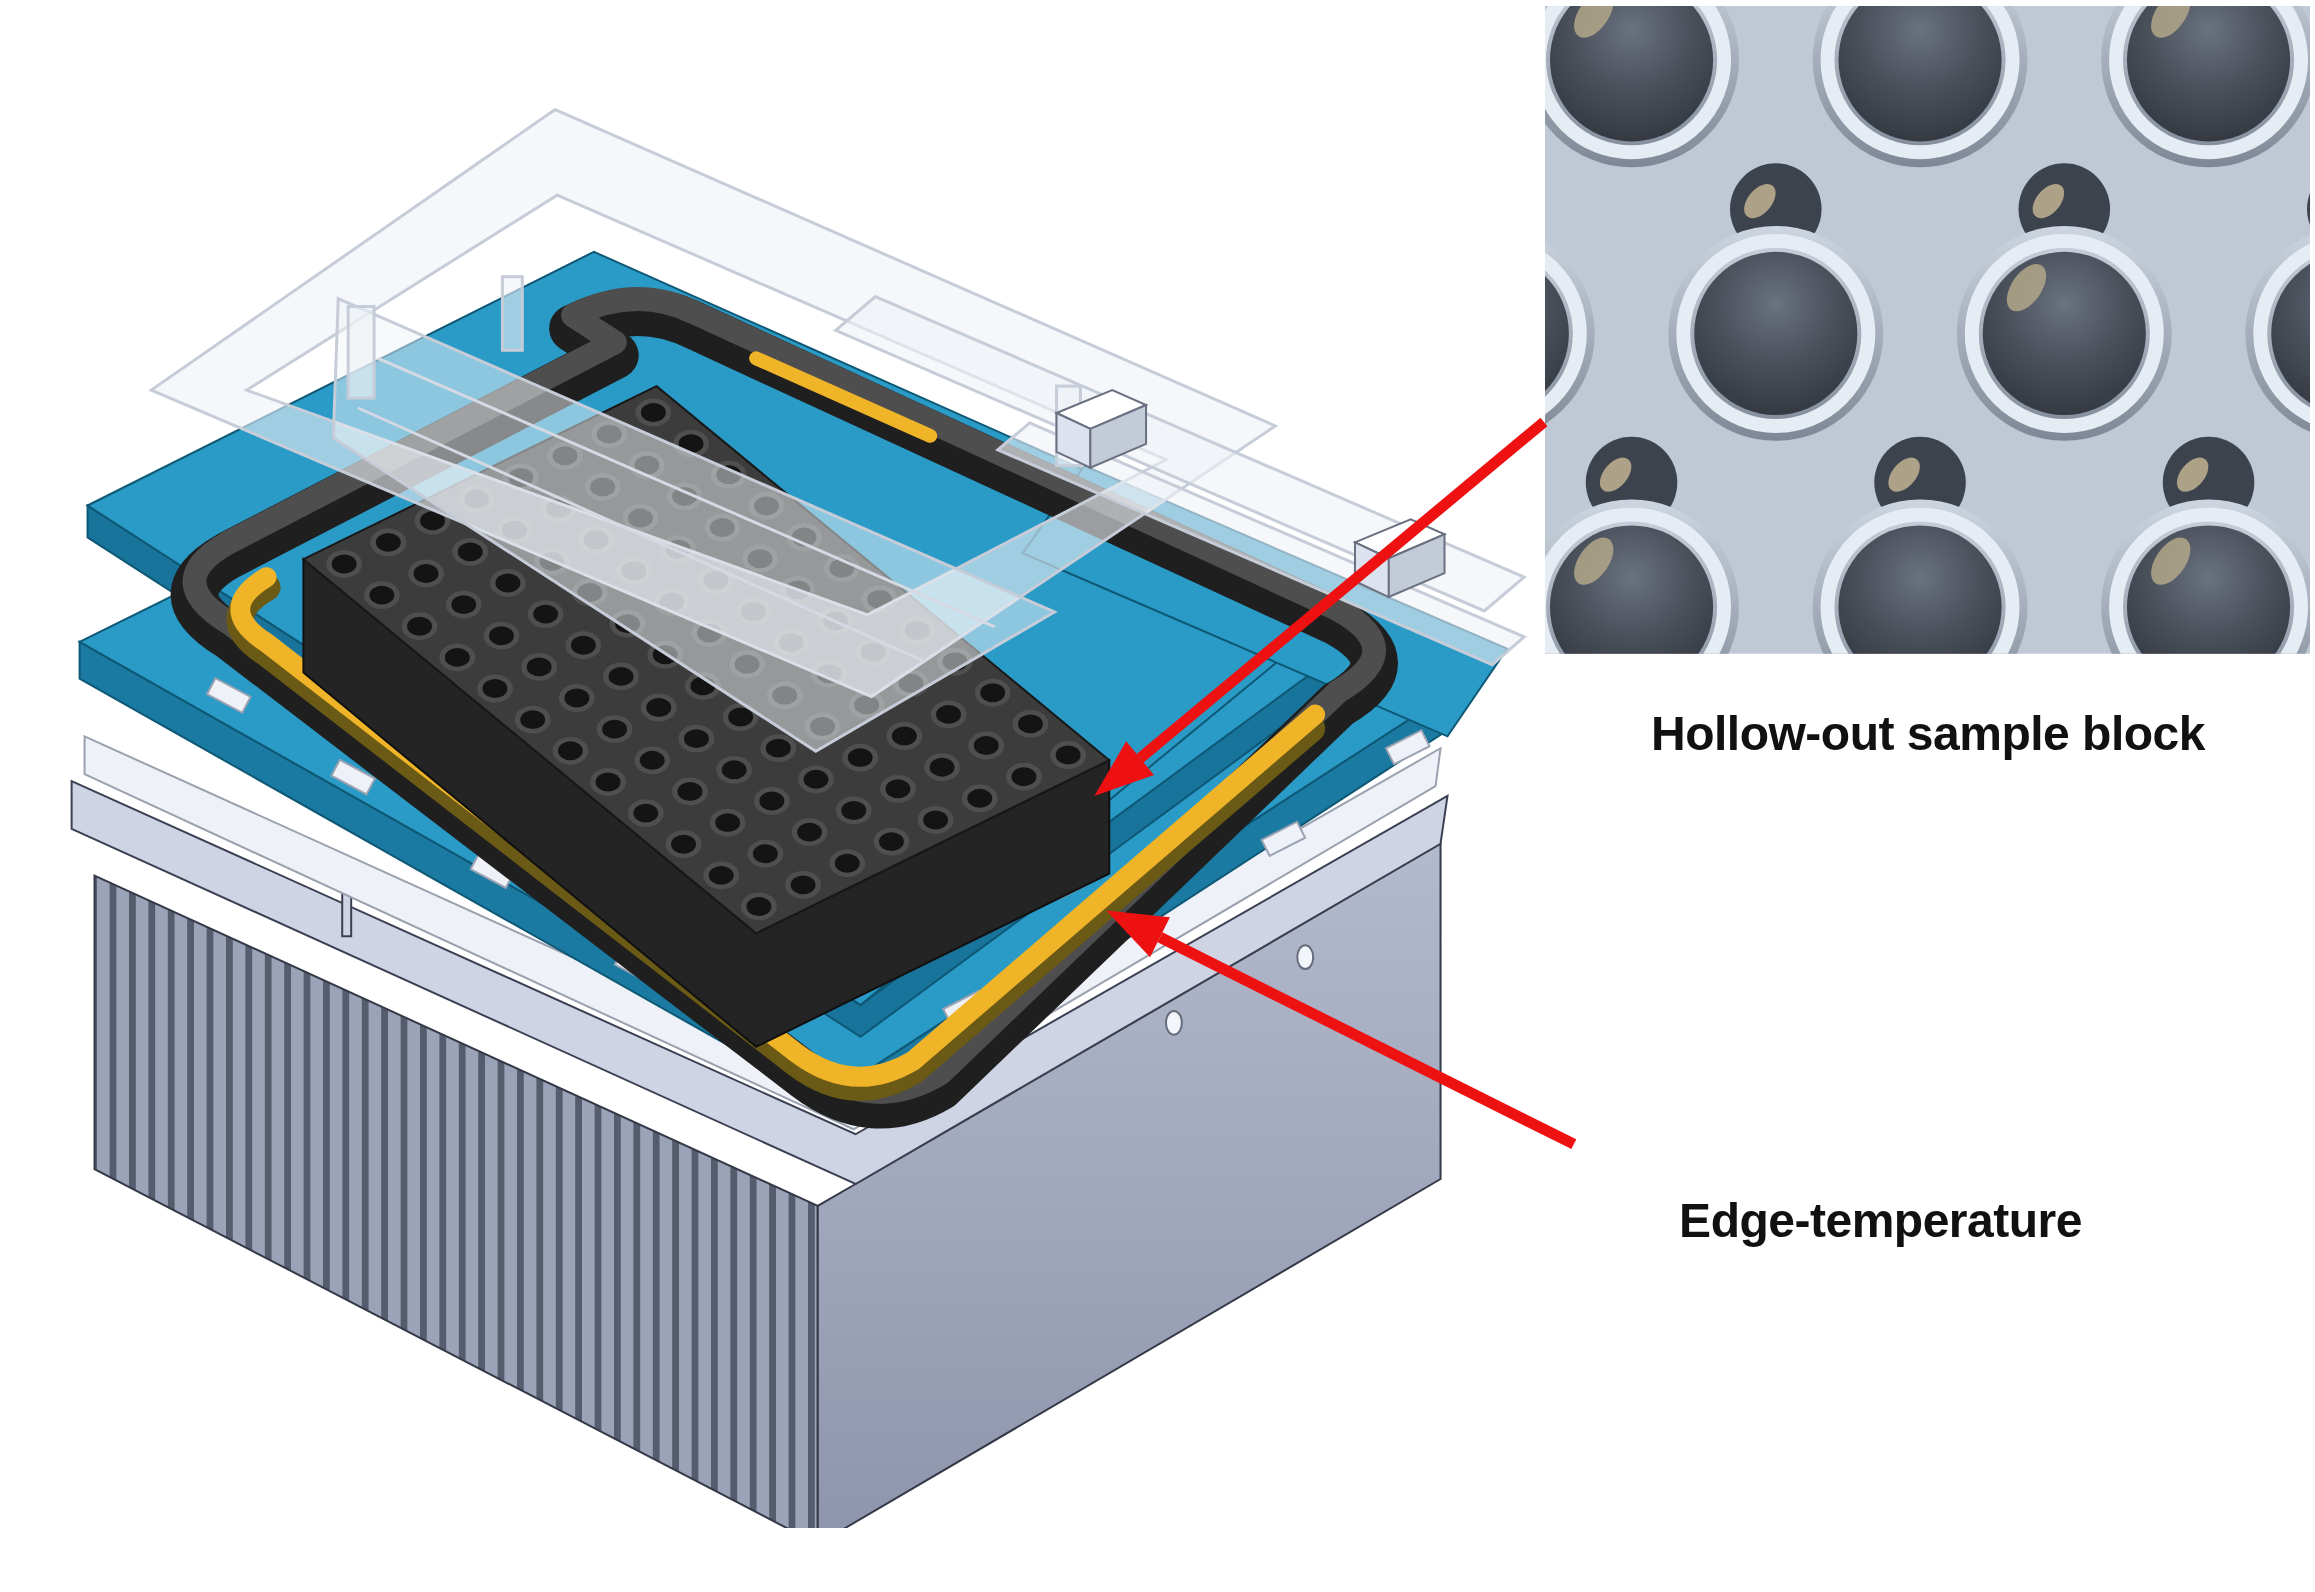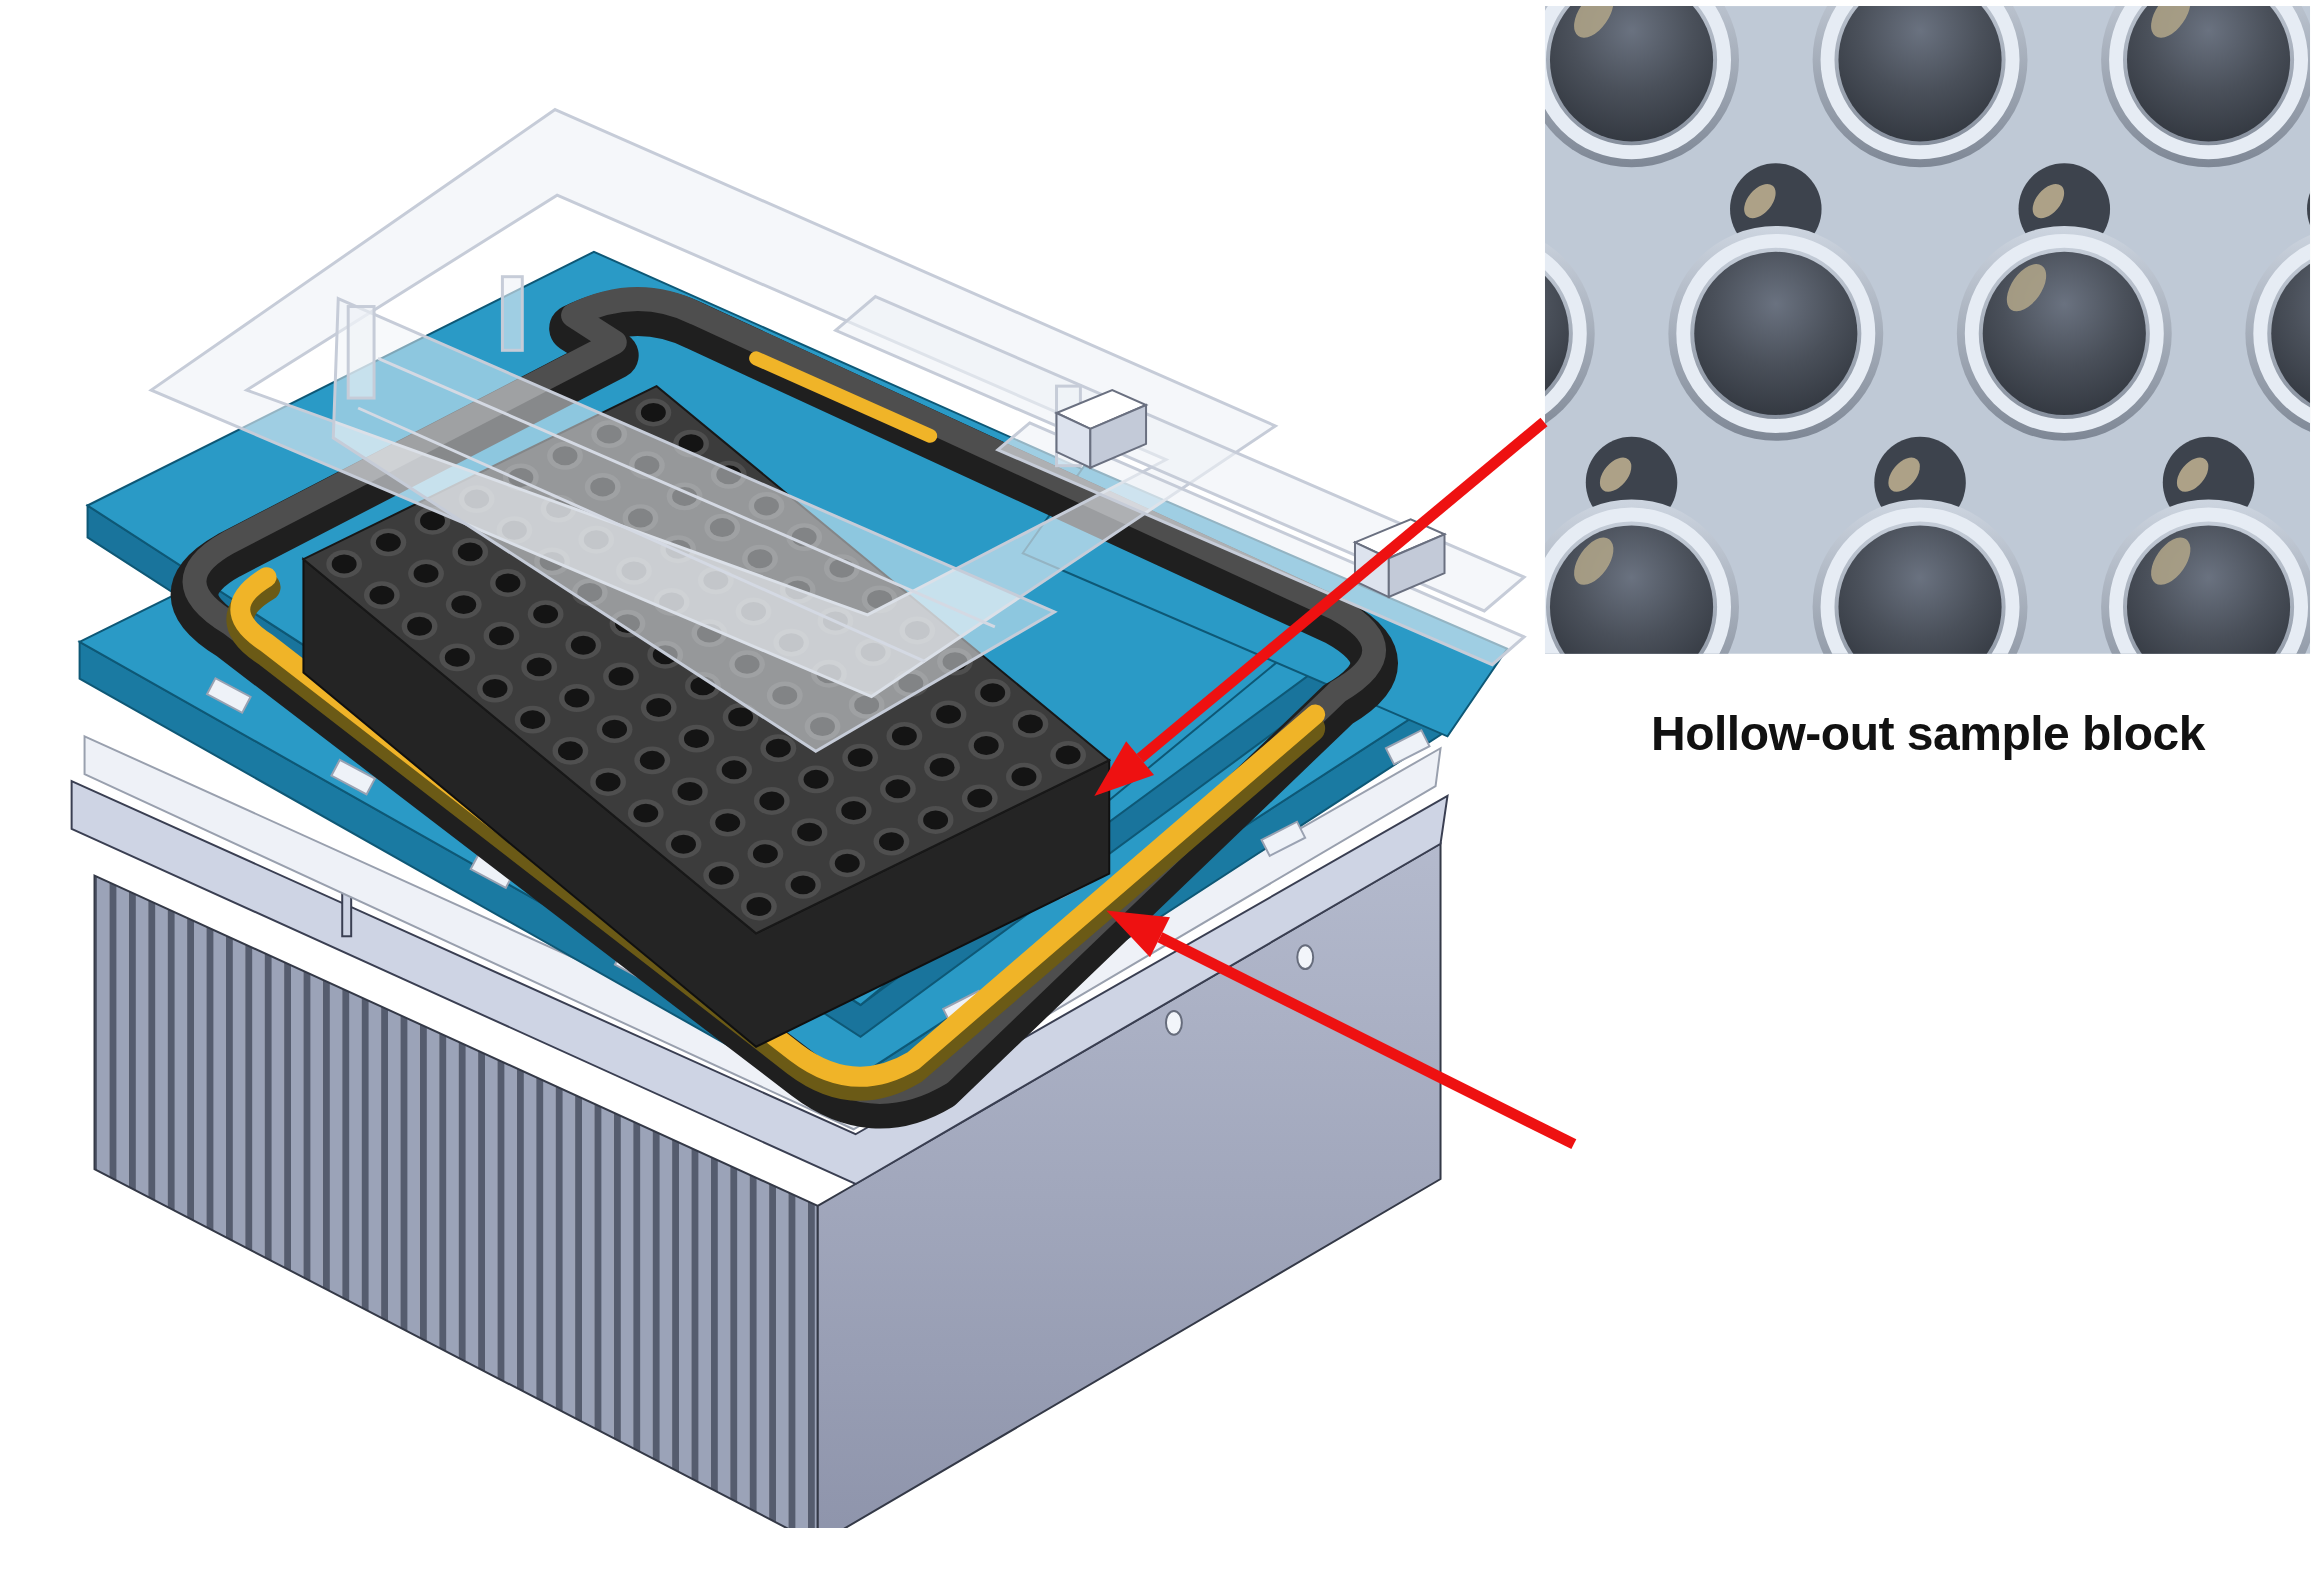--- a/index.html
+++ b/index.html
@@ -484,16 +484,17 @@
     <polygon points="1100,800 1132,745 1160,779" fill="#ee1111"></polygon>
   </g>
   <g>
     <line x1="1582" y1="1150" x2="1166" y2="942" stroke="#ee1111" stroke-width="11"></line>
     <polygon points="1112,915 1176,922 1156,962" fill="#ee1111"></polygon>
   </g>
 </svg>
 
 <div class="lbl lbl-inset">Hollow-out sample block</div>
 <div class="lbl lbl-comp">
+  <div>Edge-temperature</div>
 </div>
 
 </div>
 
 
 </body></html>

